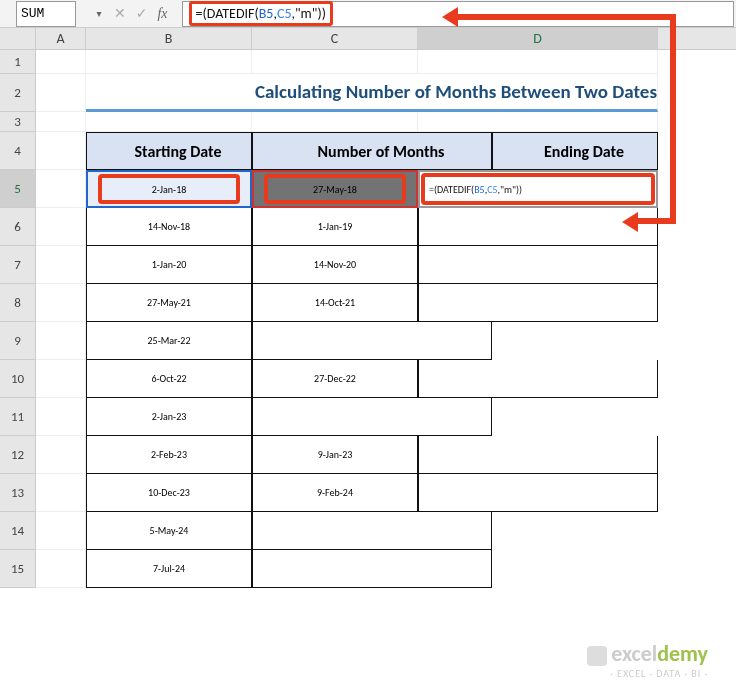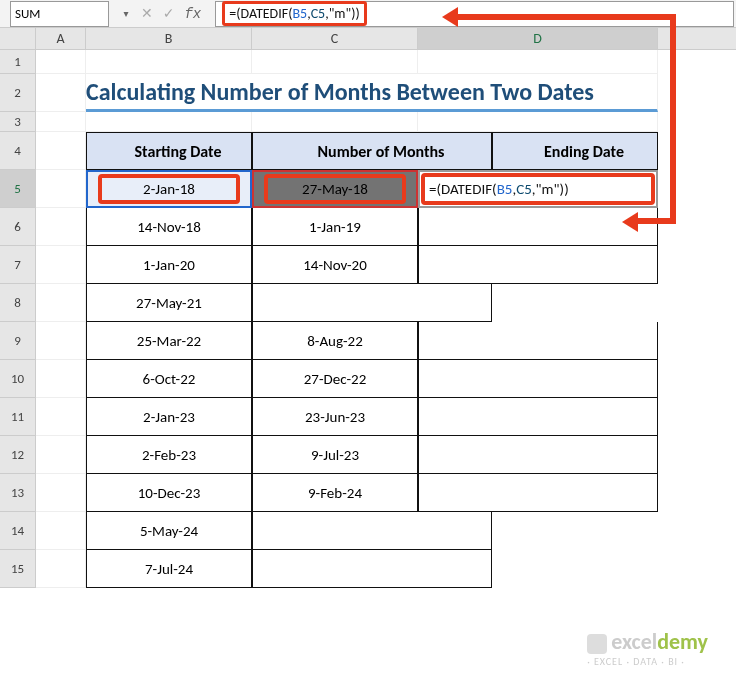--- a/index.html
+++ b/index.html
@@ -12,47 +12,48 @@
     position: relative;
   }
   .name-box-area {
     display: flex;
     align-items: center;
     height: 28px;
     border-bottom: 1px solid #ccc;
     background: #f3f3f3;
   }
   .name-box {
-    width: 99px;
+    width: 60px;
     height: 26px;
     background: #fff;
     border: 1px solid #999;
-    margin: 1px 10px;
+    margin: 1px 16px;
     padding: 2px 4px;
     font-size: 13px;
     display: flex;
     align-items: center;
+    font-family: Liberation Mono, monospace;
   }
   .name-box-dd {
     width: 14px;
     color: #666;
     font-size: 10px;
     text-align: center;
   }
   .fx-icons {
     display: flex;
     align-items: center;
     gap: 10px;
     padding: 0 8px;
     color: #999;
   }
   .fx-icons span { font-size: 14px; }
   .fx-icons .x { color: #aaa; }
   .fx-icons .chk { color: #aaa; }
-  .fx-label { font-style: italic; font-family: Liberation Mono, monospace; color: #666; font-size: 14px; margin-right: 4px;}
+  .fx-label { font-style: italic; font-family: Liberation Serif, serif; color: #666; font-size: 14px; margin-right: 4px;}
   .formula-bar {
     flex: 1;
     height: 26px;
     background: #fff;
     border: 1px solid #999;
     margin: 1px 2px;
     padding: 2px 6px;
     font-size: 14px;
     display: flex;
     align-items: center;
@@ -61,21 +62,21 @@
   .formula-bar .highlight-box {
     border: 3px solid #e83a1c;
     border-radius: 3px;
     padding: 1px 4px;
     display: inline-flex;
     align-items: center;
     position: relative;
   }
   .formula-text .eq, .formula-text .paren, .formula-text .fn, .formula-text .comma, .formula-text .str { color: #111; }
   .formula-text .ref1 { color: #2266cc; }
-  .formula-text .ref2 { color: #0c4a6e; }
+  .formula-text .ref2 { color: #3b82f6; }
 
   .arrow-annotation {
     position: absolute;
     top: 10px;
     left: 456px;
     pointer-events: none;
   }
   .arrow-h {
     position: absolute;
     top: 4px;
@@ -161,40 +162,40 @@
     border-right: 1px solid #eee;
     border-bottom: 1px solid #eee;
     font-size: 15px;
     display: flex;
     align-items: center;
     justify-content: center;
     position: relative;
   }
 
   .title-cell {
-    justify-content: flex-start;
-    font-size: 24px;
+    justify-content: flex-end;
+    font-size: 19px;
     font-weight: bold;
     color: #1f4e79;
     border-bottom: 3px solid #5b9bd5;
   }
   
   .th {
     background: #d9e2f3;
     font-weight: bold;
     font-size: 16px;
     color: #000;
     border: 1px solid #111;
     padding-left: 18px;
   }
   .td {
     border-left: 1px solid #111;
     border-right: 1px solid #111;
     border-bottom: 1px solid #111;
-    font-size: 15px;
+    font-size: 10px;
     color: #000;
     background: #fff;
   }
   .td.refB { border: 2px solid #2266cc; background: #e8eef9; }
   .td.refC { border: 2px solid #cc3333; background: #737373; }
   .td.active {
     border: 2px solid #999;
     justify-content: flex-start;
     padding-left: 6px;
     font-family: Calibri, Arial, sans-serif;
@@ -217,23 +218,23 @@
     position: absolute;
     top: 1px; left: 1px; right: 1px; bottom: 1px;
     padding: 0 4px;
     display: flex;
     align-items: center;
     justify-content: flex-start;
   }
 
   .watermark {
     position: absolute;
-    bottom: 24px;
+    bottom: 12px;
     right: 28px;
-    text-align: left;
+    text-align: right;
     color: #ccc;
     font-size: 13px;
   }
   .watermark .logo {
     font-size: 22px;
     font-weight: bold;
     color: #ccc;
   }
   .watermark .logo .g { color: #9fc24a; }
   .watermark .sub { font-size: 10px; letter-spacing: 1px; color: #ccc;}
@@ -344,48 +345,47 @@
     <div class="row-head">7</div>
     <div class="cell col-A"></div>
     <div class="cell td col-B">1-Jan-20</div>
     <div class="cell td col-C">14-Nov-20</div>
     <div class="cell td col-D"></div>
   </div>
   <div class="grid-row">
     <div class="row-head">8</div>
     <div class="cell col-A"></div>
     <div class="cell td col-B">27-May-21</div>
+    <div class="cell td col-C">14-Oct-21</div>
     <div class="cell td col-D"></div>
   </div>
   <div class="grid-row">
     <div class="row-head">9</div>
     <div class="cell col-A"></div>
     <div class="cell td col-B">25-Mar-22</div>
-    <div class="cell td col-C">8-Aug-22</div>
     <div class="cell td col-D"></div>
   </div>
   <div class="grid-row">
     <div class="row-head">10</div>
     <div class="cell col-A"></div>
     <div class="cell td col-B">6-Oct-22</div>
     <div class="cell td col-C">27-Dec-22</div>
     <div class="cell td col-D"></div>
   </div>
   <div class="grid-row">
     <div class="row-head">11</div>
     <div class="cell col-A"></div>
     <div class="cell td col-B">2-Jan-23</div>
-    <div class="cell td col-C">23-Jun-23</div>
     <div class="cell td col-D"></div>
   </div>
   <div class="grid-row">
     <div class="row-head">12</div>
     <div class="cell col-A"></div>
     <div class="cell td col-B">2-Feb-23</div>
-    <div class="cell td col-C">9-Jul-23</div>
+    <div class="cell td col-C">9-Jan-23</div>
     <div class="cell td col-D"></div>
   </div>
   <div class="grid-row">
     <div class="row-head">13</div>
     <div class="cell col-A"></div>
     <div class="cell td col-B">10-Dec-23</div>
     <div class="cell td col-C">9-Feb-24</div>
     <div class="cell td col-D"></div>
   </div>
   <div class="grid-row">

